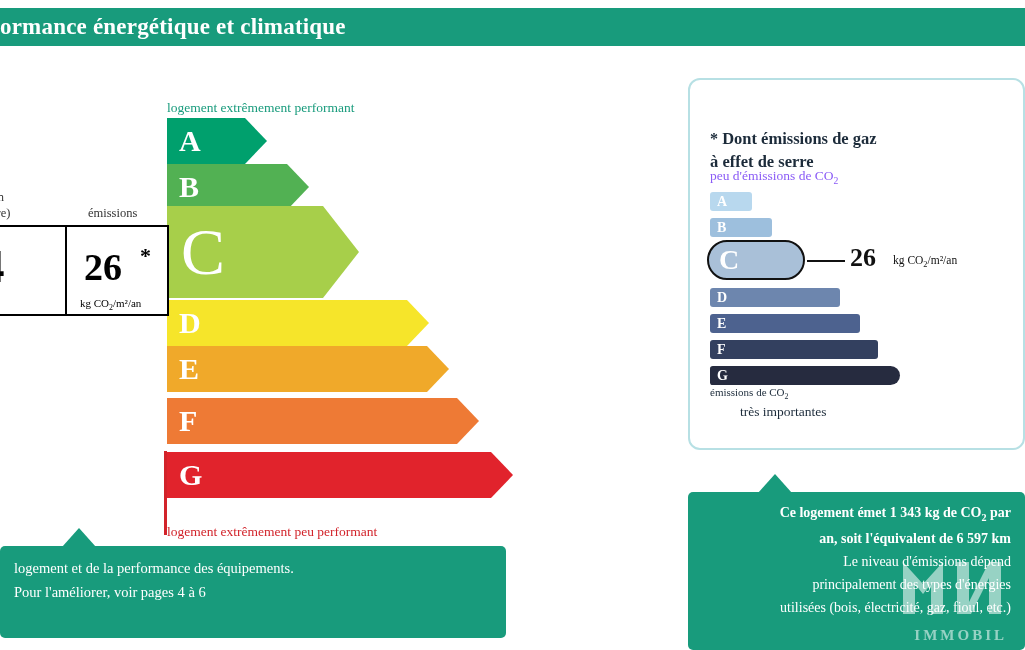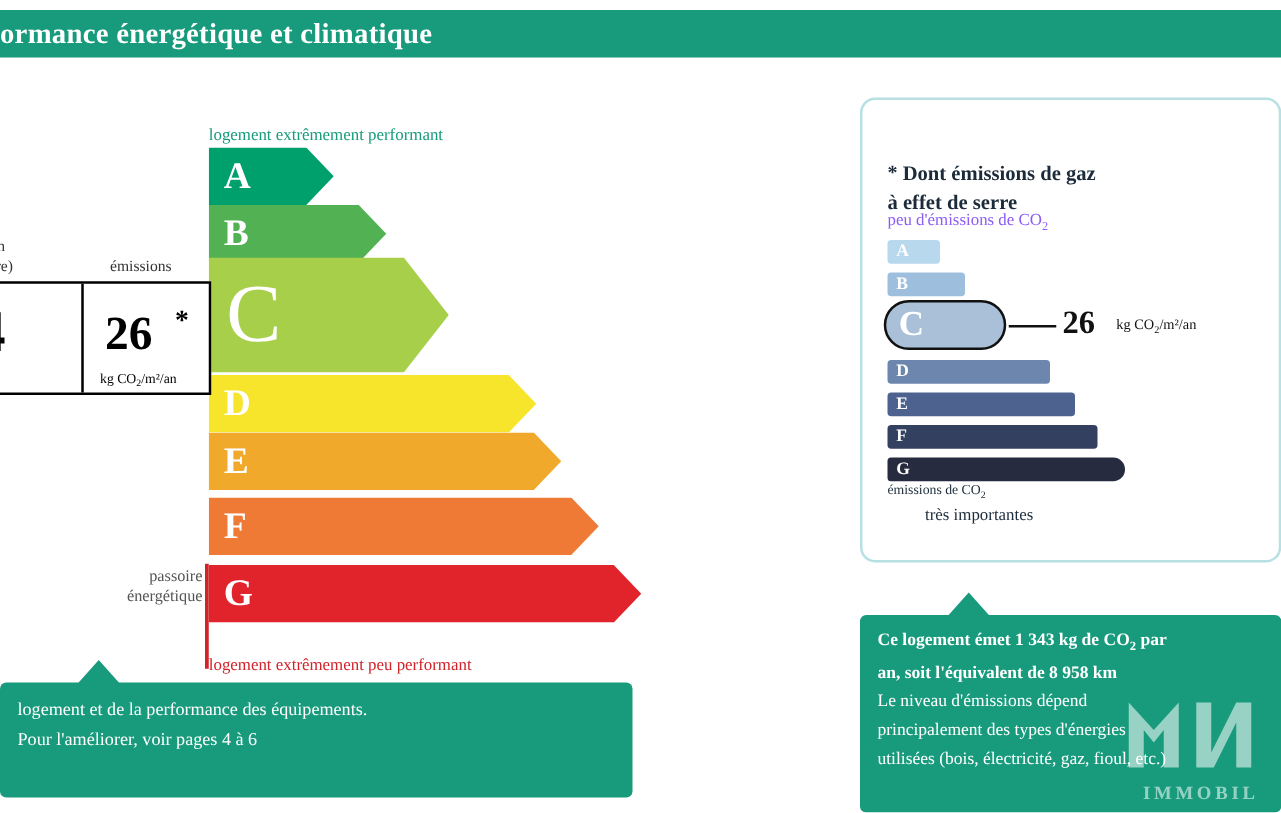--- a/index.html
+++ b/index.html
@@ -130,20 +130,21 @@
     position:absolute;left:203px;top:174px;font-size:11.5px;color:#111;white-space:nowrap;
   }
 
   
   .note-right{
     position:absolute;left:688px;top:492px;width:337px;height:158px;
     background:#189b7c;color:#fff;border-radius:5px;
     font-size:14px;line-height:21px;
     box-sizing:border-box;padding:10px 14px 0 14px;
     overflow:hidden;
+    text-align:right;
   }
   .note-right .bold{font-weight:bold;display:block;}
   .note-right .normal{display:block;margin-top:2px;}
   .tri-right{
     position:absolute;left:758px;top:474px;
     width:0;height:0;border-left:17px solid transparent;border-right:17px solid transparent;
     border-bottom:19px solid #189b7c;
   }
 
   
@@ -215,24 +216,20 @@
       <span class="letter">F</span>
     </div>
 
     <div class="arrow" style="top:374px;width:346px;">
       <svg class="body" width="346" height="46" viewBox="0 0 346 46" preserveAspectRatio="none">
         <polygon points="0,0 324,0 346,23 324,46 0,46" fill="#e1232c"></polygon>
       </svg>
       <span class="letter">G</span>
     </div>
 
-    <div class="passoire">
-      <div>passoire</div>
-      <div>énergétique</div>
-    </div>
     <div class="passoire-bar"></div>
 
     <div class="lbl-conso">onsommation</div>
     <div class="lbl-conso2">ergie primaire)</div>
     <div class="lbl-emis">émissions</div>
 
     <div class="values">
       <div class="divider"></div>
       <div class="v-num" style="left:-8px;top:12px;font-size:47px;">134</div>
 
@@ -297,21 +294,21 @@
       <span>émissions de CO</span><span class="sub">2</span>
     </div>
     <div class="co2-cap-b2">très importantes</div>
   </div>
 
   <div class="tri-right"></div>
   <div class="note-right">
     <span class="bold">
       <span>Ce logement émet 1 343 kg de CO</span><span class="sub">2</span><span> par</span>
     </span>
-    <span class="bold">an, soit l'équivalent de 8 958 km</span>
+    <span class="bold">an, soit l'équivalent de 6 597 km</span>
     <span class="normal">Le niveau d'émissions dépend</span>
     <span class="normal">principalement des types d'énergies</span>
     <span class="normal">utilisées (bois, électricité, gaz, fioul, etc.)</span>
   </div>
 
   <svg class="wm-logo" viewBox="0 0 110 78">
     <path d="M6 70 L6 18 L26 40 L46 18 L46 70 L34 70 L34 40 L26 50 L18 40 L18 70 Z" fill="#ffffff"></path>
     <path d="M60 70 L60 18 L72 18 L72 58 L92 18 L104 18 L104 70 L92 70 L92 34 L74 70 Z" fill="#ffffff"></path>
   </svg>
   <div class="watermark">IMMOBIL</div>

